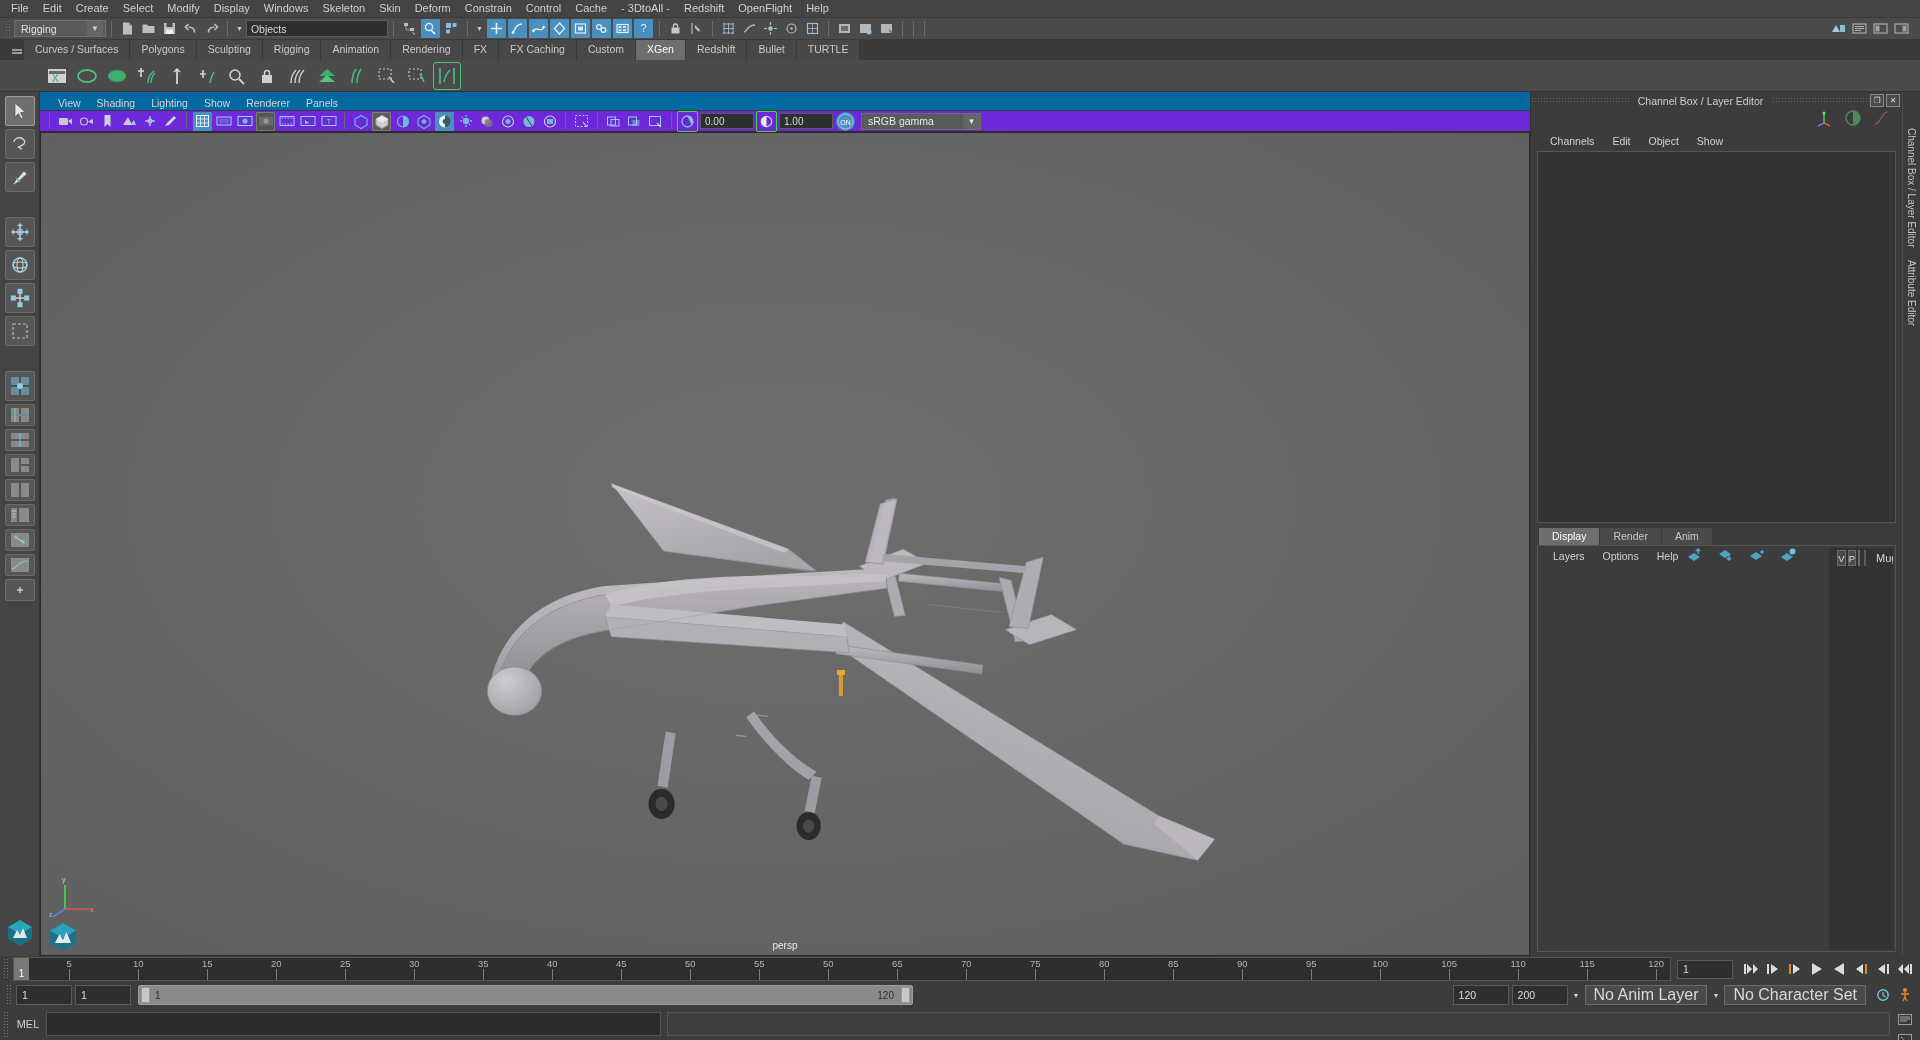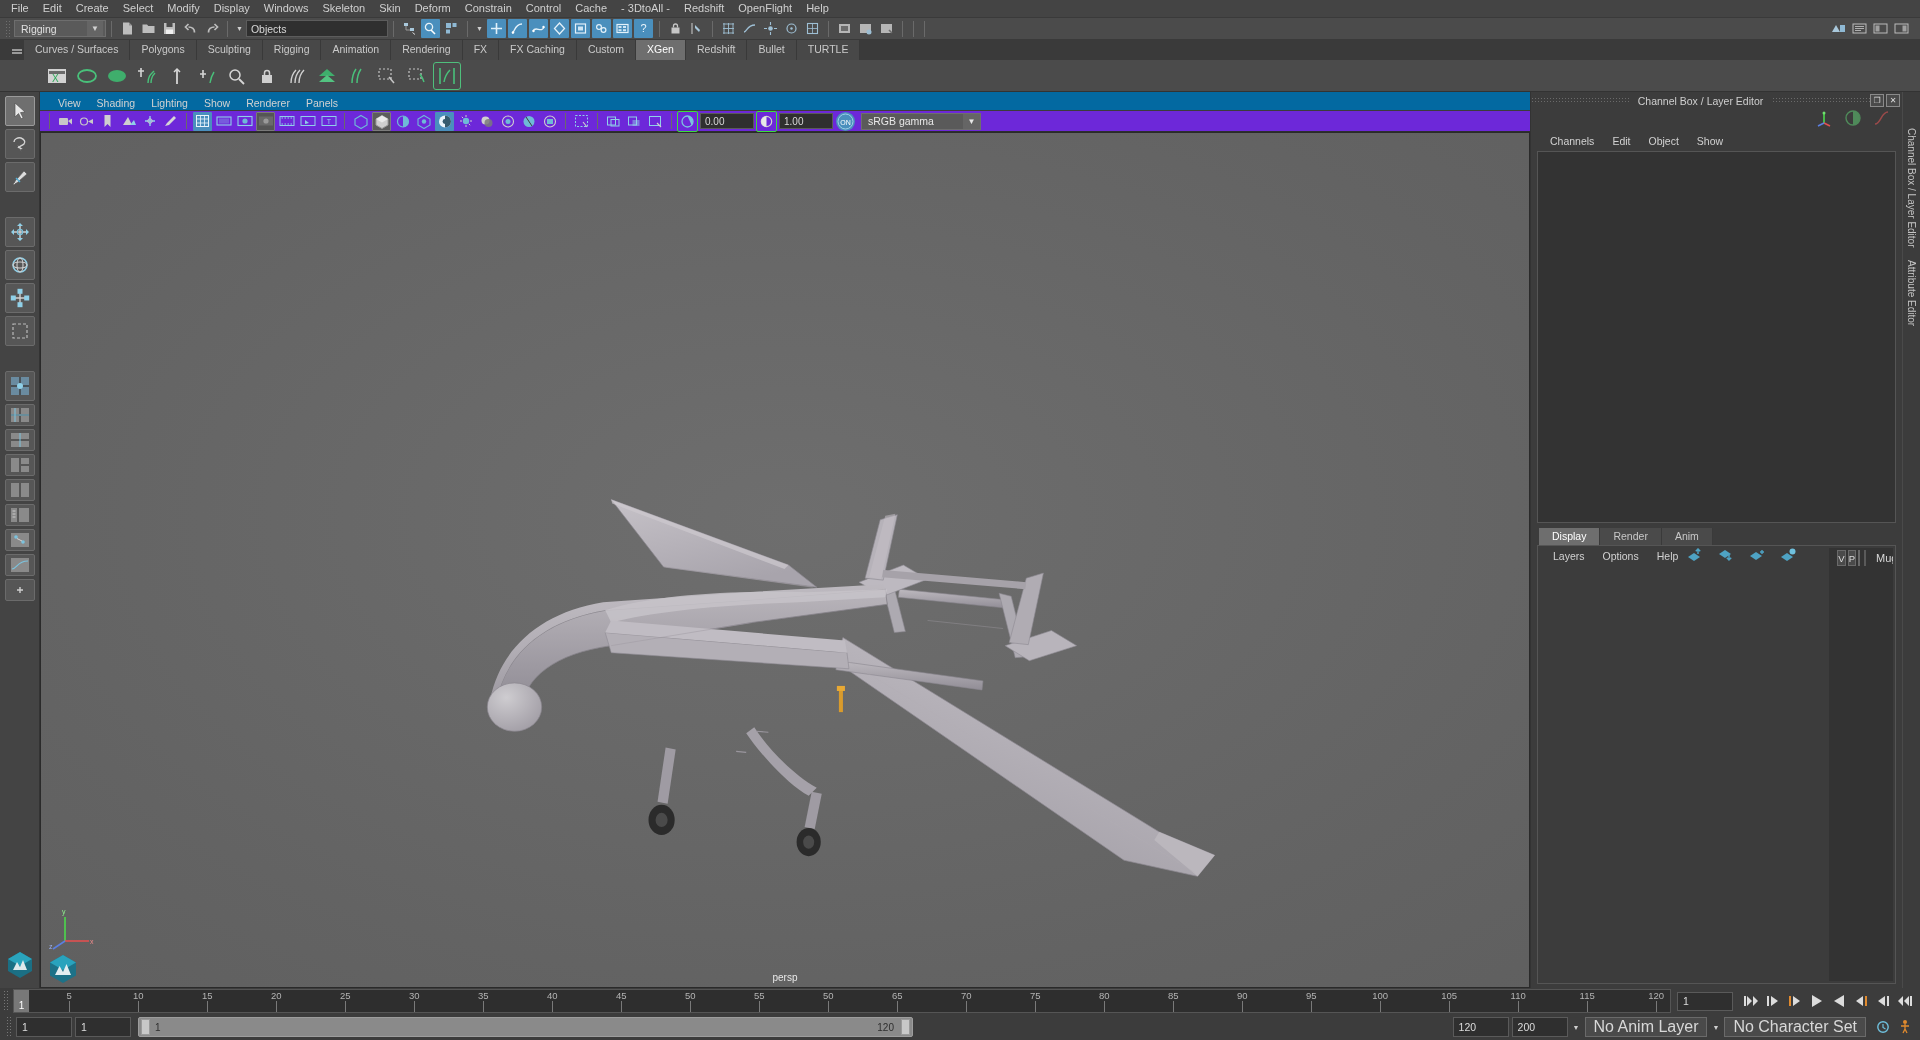--- a/index.html
+++ b/index.html
@@ -1260,15 +1260,35 @@
         </svg>
     </div>
     <div class="pbtn" style="margin-right:6px">
       <svg width="18" height="16" viewBox="0 0 18 16">
           <circle cx="9" cy="3" r="2" fill="#e08a2e"></circle>
           <path d="M9 5v5M5 7h8M7 14l2-4 2 4" stroke="#e08a2e" stroke-width="1.3" fill="none"></path>
         </svg>
     </div>
   </div>
 
+  <div class="cmd-row">
+    <div class="cmd-grip"></div>
+    <div class="cmd-label">MEL</div>
+    <input class="cmd-input" value="" style="">
+    <div class="cmd-output"></div>
+    <div class="cmd-side">
+      <div>
+        <svg width="14" height="11" viewBox="0 0 14 11">
+            <rect x="0.5" y="0.5" width="13" height="10" fill="#3a3a3a" stroke="#9a9a9a"></rect>
+            <path d="M2 3h10M2 5h10M2 7h7" stroke="#bdbdbd" stroke-width=".8"></path>
+          </svg>
+      </div>
+      <div>
+        <svg width="14" height="11" viewBox="0 0 14 11">
+            <rect x="0.5" y="0.5" width="13" height="10" fill="#3a3a3a" stroke="#9a9a9a"></rect>
+            <path d="M3 3l2 2.5L3 8M7 8h4" stroke="#bdbdbd" stroke-width="1"></path>
+          </svg>
+      </div>
+    </div>
+  </div>
 
 
 </div>
 
 </body></html>

